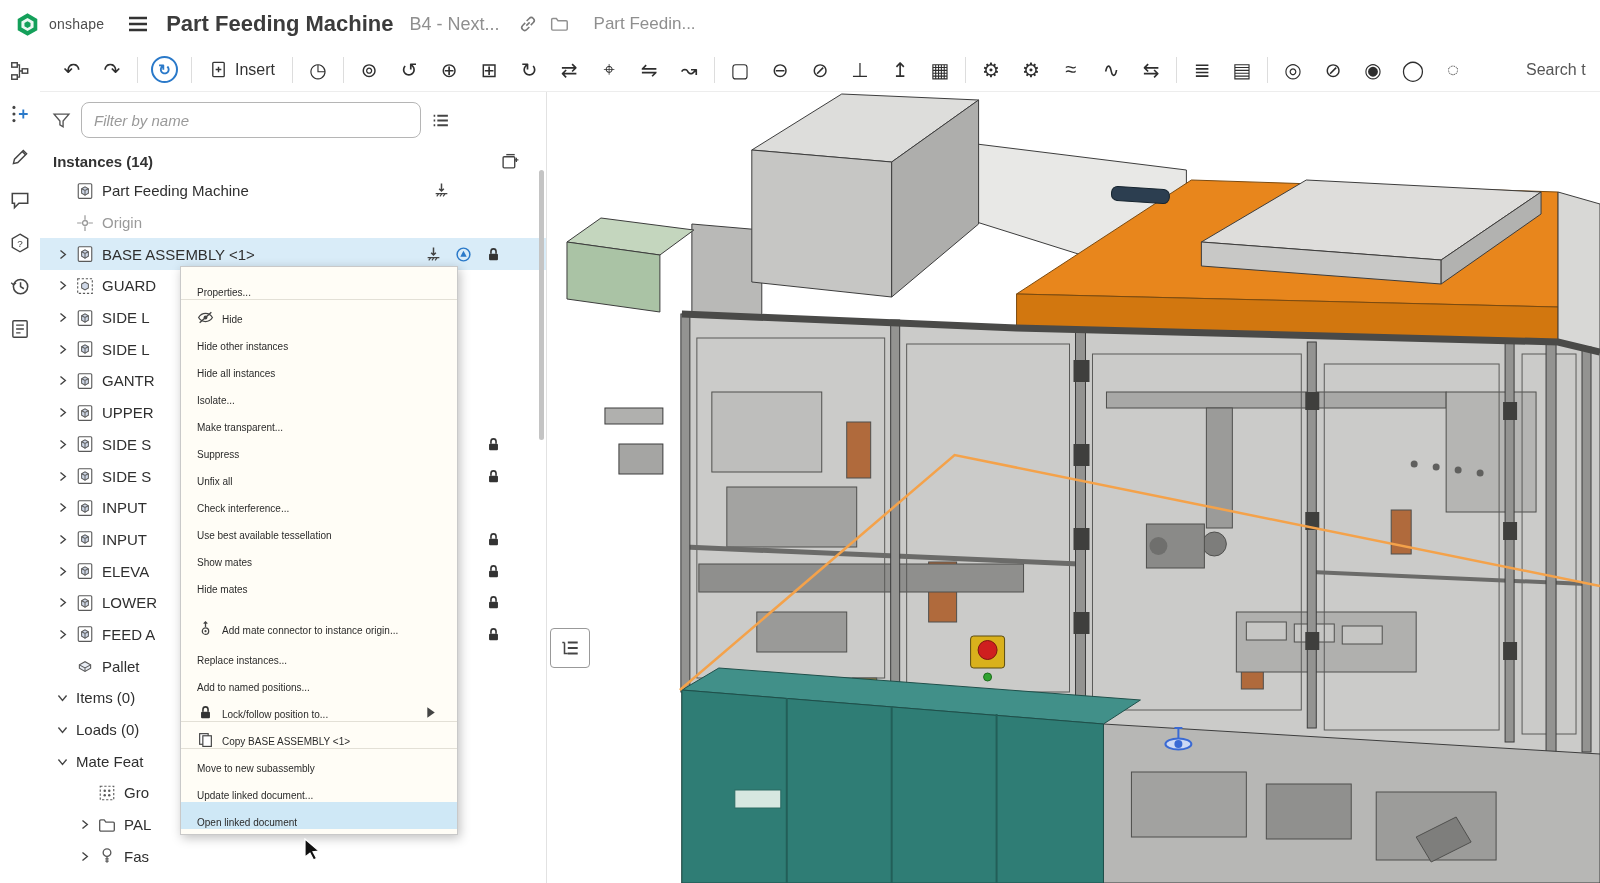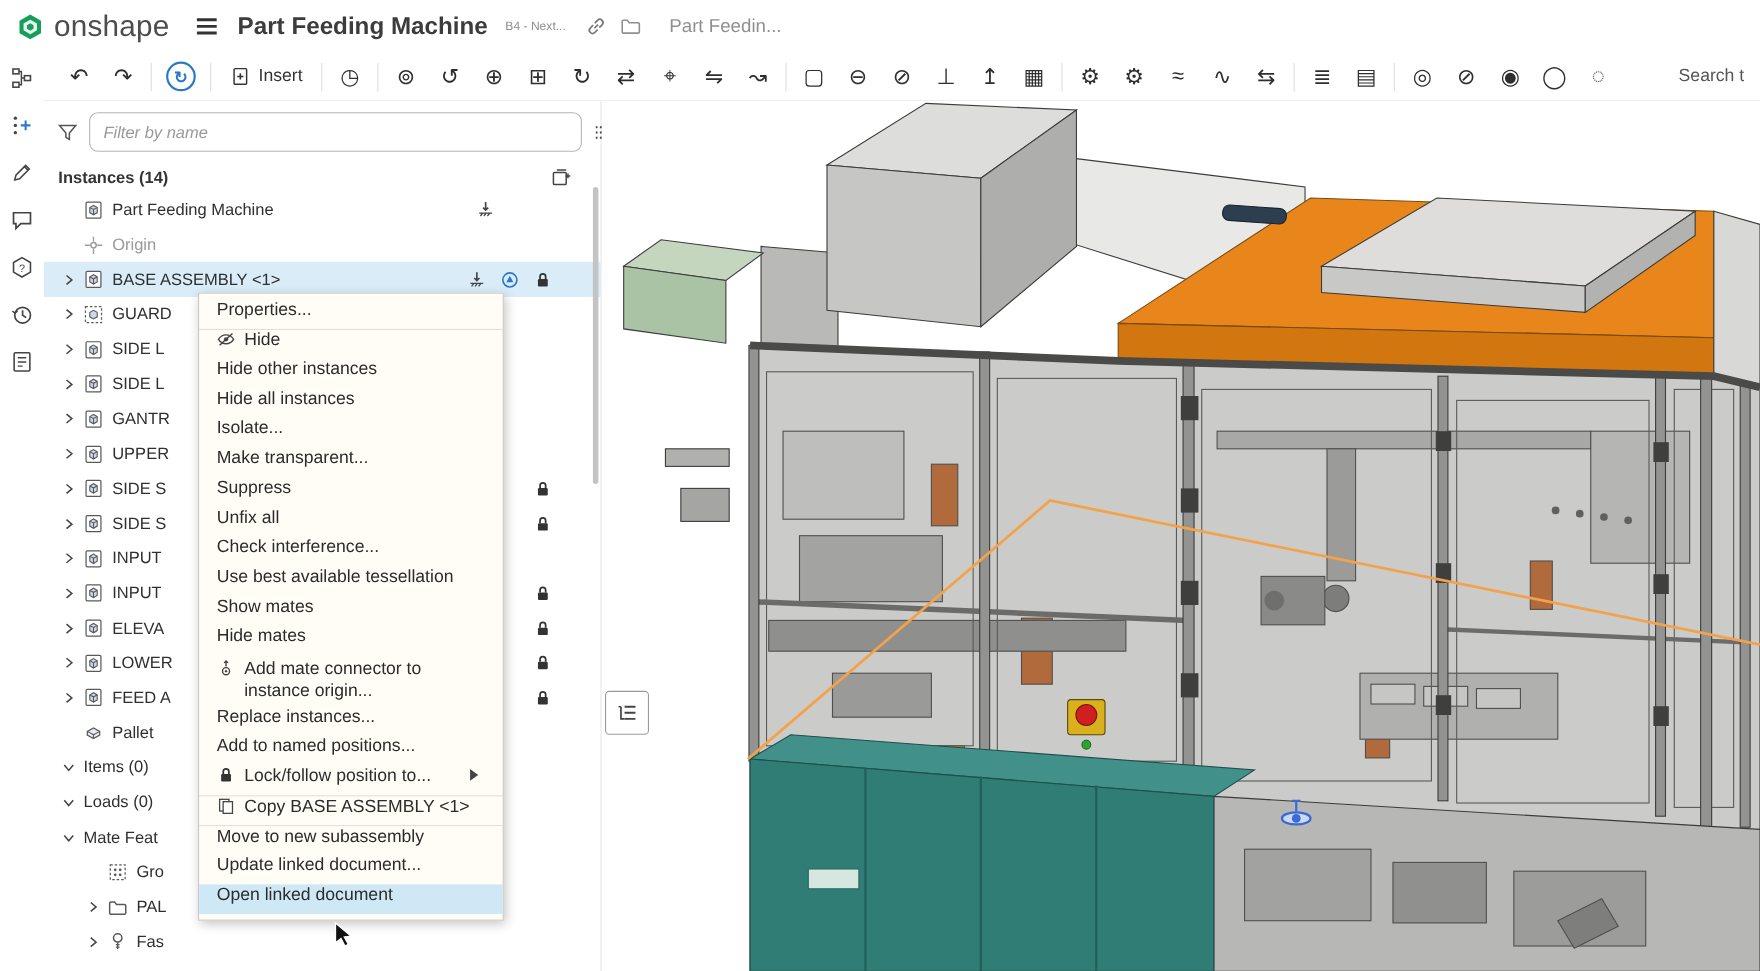--- a/index.html
+++ b/index.html
@@ -7,24 +7,24 @@
   body {
     font-family: "Liberation Sans", sans-serif;
     color: #333; background: #fff; overflow: hidden; position: relative;
   }
   .icon { display: inline-flex; align-items: center; justify-content: center; }
   .icon svg { width: 100%; height: 100%; display: block; }
 
   
   .header { height: 48px; display: flex; align-items: center; padding: 0 16px 0 14px; gap: 8px; background: #fff; }
   .logo { width: 27px; height: 27px; }
-  .app-name { font-size: 27px; color: #4d4d4d; margin-right: 8px; letter-spacing: .2px; }
+  .app-name { font-size: 14px; color: #4d4d4d; margin-right: 8px; letter-spacing: .2px; }
   .hamburger { width: 24px; height: 24px; margin-left: 6px; cursor: pointer; }
   .doc-title { font-size: 22px; font-weight: 700; color: #3c3c3c; margin-left: 8px; white-space: nowrap; }
-  .doc-version { font-size: 11px; color: #8f8f8f; margin-left: 8px; white-space: nowrap; }
+  .doc-version { font-size: 18px; color: #8f8f8f; margin-left: 8px; white-space: nowrap; }
   .hdr-icon { width: 20px; height: 20px; margin-left: 10px; }
   .breadcrumb { display: flex; align-items: center; gap: 24px; color: #8f8f8f; font-size: 17px; margin-left: 4px; cursor: pointer; }
   .breadcrumb .hdr-icon { margin-left: 0; }
 
   
   .main-wrap { display: flex; height: 835px; }
   .side-strip { width: 40px; display: flex; flex-direction: column; align-items: center; padding-top: 12px; gap: 21px; flex: none; }
   .strip-icon { width: 22px; height: 22px; cursor: pointer; }
   .right-col { flex: 1; display: flex; flex-direction: column; min-width: 0; }
 
@@ -39,21 +39,21 @@
   .insert-btn { display: flex; align-items: center; gap: 7px; background: none; border: none; font-family: inherit;
                 font-size: 16px; color: #333; padding: 0 12px; cursor: pointer; }
   .insert-btn .icon { width: 19px; height: 19px; }
   .toolbar-search { margin-left: auto; font-size: 16px; color: #555; white-space: nowrap; overflow: hidden; width: 74px; flex: none; cursor: text; }
 
   
   .content { flex: 1; display: flex; min-height: 0; }
   .panel { width: 507px; flex: none; position: relative; border-right: 1px solid #e2e2e2; background: #fff; }
   .filter-row { display: flex; align-items: center; margin: 10px 10px 8px 12px; gap: 10px; }
   .f-icon { width: 19px; height: 19px; flex: none; cursor: pointer; }
-  .filter-input { flex: none; width: 448px; height: 36px; border: 1px solid #b5b5b5; border-radius: 8px;
+  .filter-input { flex: none; width: 340px; height: 36px; border: 1px solid #b5b5b5; border-radius: 8px;
                   padding: 0 12px; font-size: 15px; font-family: inherit; color: #333; outline: none; }
   .filter-input::placeholder { color: #9a9a9a; font-style: italic; }
   .instances-row { display: flex; align-items: center; padding: 6px 26px 4px 13px; }
   .instances-title { font-weight: 700; font-size: 15px; color: #333; }
   .create-folder { margin-left: auto; width: 19px; height: 19px; cursor: pointer; }
   .scroll-thumb { position: absolute; right: 2px; top: 78px; width: 5px; height: 270px; background: #c4c4c4; border-radius: 3px; cursor: grab; }
 
   .tree-row { display: flex; align-items: center; height: 31.7px; padding-left: 16px; padding-right: 60px;
               position: relative; font-size: 15px; color: #2f2f2f; cursor: pointer; }
   .tree-row.selected { background: var(--selection-bg); }
@@ -63,22 +63,22 @@
   .chev-space { width: 20px; flex: none; }
   .tree-icon { width: 18px; height: 18px; margin-right: 8px; flex: none; }
   .tree-label { white-space: nowrap; overflow: hidden; }
   .row-right { position: absolute; right: 44px; top: 0; height: 100%; display: flex; align-items: center; gap: 13px; }
   .row-right.root { right: 96px; }
   .row-right .icon { width: 17px; height: 17px; }
 
   
   .ctx-menu { position: absolute; left: 180px; top: 266px; width: 278px; background: var(--menu-bg);
               border: 1px solid #c9c9c9; box-shadow: 2px 3px 10px rgba(0,0,0,.25); padding: 5px 0; z-index: 30; }
-  .ctx-item { display: flex; align-items: flex-start; min-height: 27px; padding: 0 10px 0 16px;
-              font-size: 16px; color: #2b2b2b; cursor: pointer; line-height: 1.25; }
+  .ctx-item { display: flex; align-items: flex-end; min-height: 27px; padding: 0 10px 0 16px;
+              font-size: 10px; color: #2b2b2b; cursor: pointer; line-height: 1.25; }
   .ctx-item .icon { width: 17px; height: 17px; margin-right: 8px; flex: none; }
   .ctx-item.sep-above { border-top: 1px solid #e3e0d6; }
   .ctx-item.highlight { background: var(--menu-highlight); }
   .ctx-item.two-line { padding-top: 3px; padding-bottom: 3px; min-height: 44px; }
   .ctx-item.two-line .label { white-space: normal; width: 200px; }
   .ctx-item .label { white-space: nowrap; }
   .sub-arrow { margin-left: auto; width: 11px; height: 11px; }
 
   
   .viewport { flex: 1; position: relative; background: #fff; overflow: hidden; cursor: default; }

